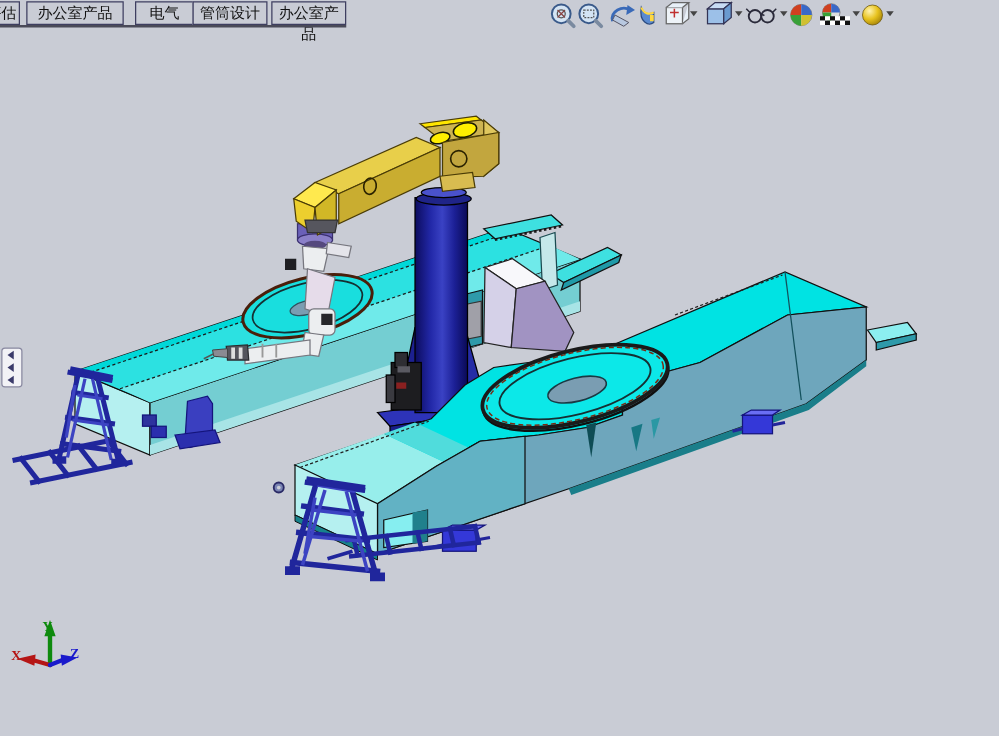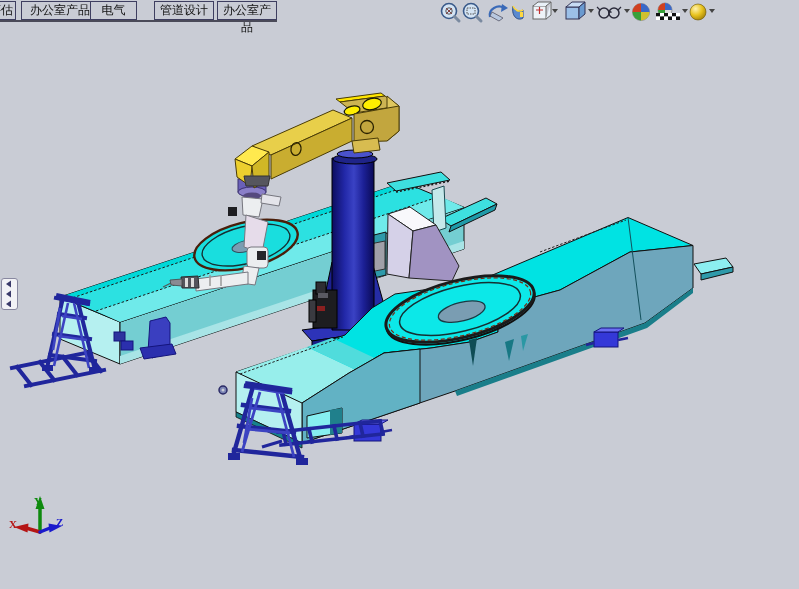--- a/index.html
+++ b/index.html
@@ -257,22 +257,22 @@
         <stop offset="0" stop-color="#fff3b0"></stop>
         <stop offset="0.45" stop-color="#e8c31f"></stop>
         <stop offset="1" stop-color="#8a6a00"></stop>
       </radialGradient>
     </defs>
 <circle cx="698" cy="12" r="8" fill="url(#gold)" stroke="#6a5200" stroke-width="0.6"></circle>
 <polygon points="709.0,9.0 715.0,9.0 712.0,13.0" fill="#444"></polygon>
 </svg>
 <div class="tab" style="left:-46px;width:58px;text-align:right;padding-right:2px;">评估</div>
 <div class="tab" style="left:21px;width:76px;">办公室产品</div>
-<div class="tab" style="left:90px;width:45px;">电气</div>
-<div class="tab" style="left:154px;width:58px;">管道设计</div>
+<div class="tab" style="left:108px;width:45px;">电气</div>
+<div class="tab" style="left:154px;width:58px;">管筒设计</div>
 <div class="tab" style="left:217px;width:58px;">办公室产品</div>
 <div id="tabline"></div>
 <div id="split">
 <svg width="13" height="28">
       <g fill="#3a3a6a">
 <polygon points="9,1.5 9,8.5 4,5"></polygon>
         <polygon points="9,11.5 9,18.5 4,15"></polygon>
         <polygon points="9,21.5 9,28.5 4,25"></polygon>
 </g>
     </svg>

